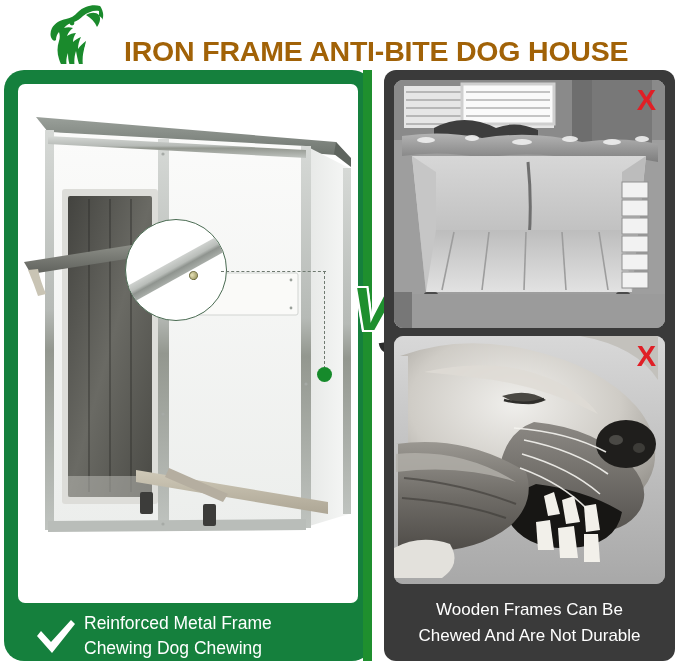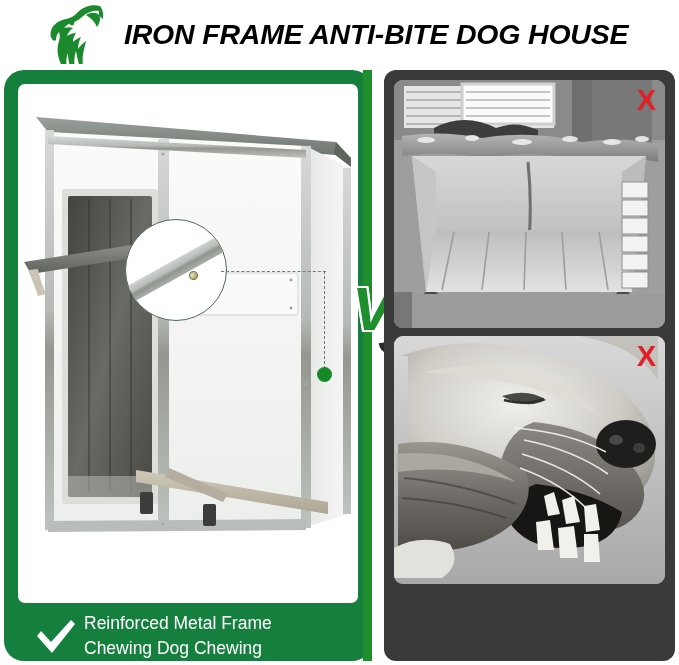--- a/index.html
+++ b/index.html
@@ -2,22 +2,22 @@
 <html><head>
 <meta charset="utf-8">
 <style>
   html,body{margin:0;padding:0;background:#ffffff;}
   body{width:679px;height:665px;overflow:hidden;font-family:"Liberation Sans",sans-serif;}
   .page{position:relative;width:679px;height:665px;background:#fff;}
 
   
   .header{position:absolute;left:0;top:0;width:679px;height:66px;display:flex;align-items:center;}
   .logo{position:absolute;left:42px;top:2px;width:78px;height:62px;}
-  .title{position:absolute;left:124px;top:12px;width:540px;height:44px;
-         font-size:28.5px;font-weight:bold;font-style:italic;color:#000000;
+  .title{position:absolute;left:124px;top:29px;width:540px;height:44px;
+         font-size:28.5px;font-weight:bold;color:#a16207;
          letter-spacing:-0.2px;line-height:44px;white-space:nowrap;}
 
   
   .left-panel{position:absolute;left:4px;top:70px;width:368px;height:591px;
               background:#15803d;border-radius:20px;}
   .left-inner{position:absolute;left:14px;top:14px;width:340px;height:519px;
               background:#ffffff;border-radius:7px;overflow:hidden;}
   .left-caption{position:absolute;left:0;top:541px;width:368px;height:50px;
                 display:flex;align-items:center;}
   .check-icon{position:absolute;left:26px;top:0px;width:50px;height:50px;}
@@ -363,15 +363,19 @@
             <path d="M120 92 q54 4 92 24"></path>
         </g>
 
         <path d="M186 0 q56 10 78 44 l0 -44 z" fill="#c3c1bc"></path>
 
         <path d="M0 212 q26 -14 56 -4 q12 20 -8 34 l-48 0 z" fill="#e3e1dc"></path>
       </svg>
       <div class="redx">X</div>
     </div>
 
+    <div class="right-caption">
+      <div>Wooden Frames Can Be</div>
+      <div>Chewed And Are Not Durable</div>
+    </div>
   </div>
 
 </div>
 
 </body></html>

